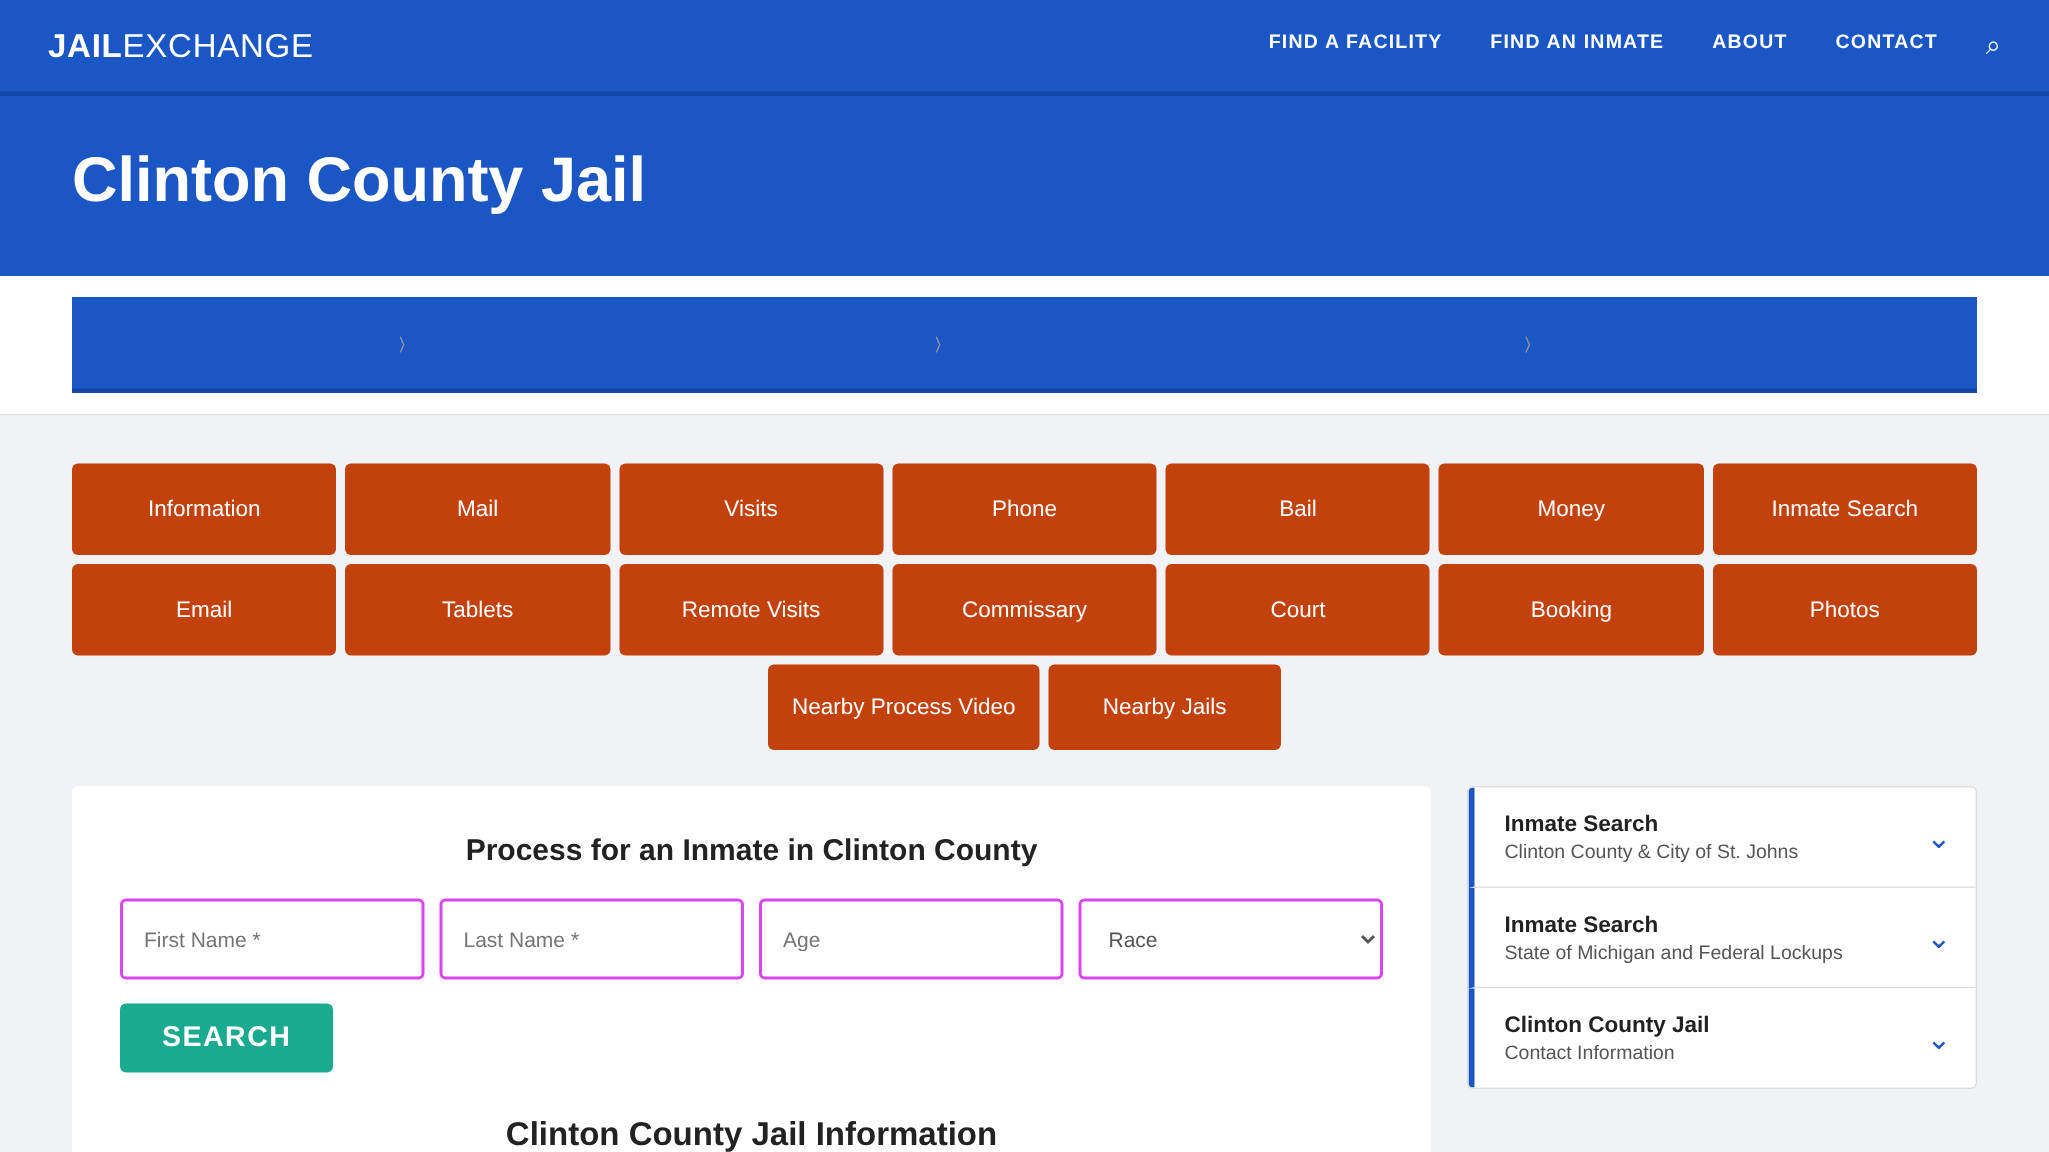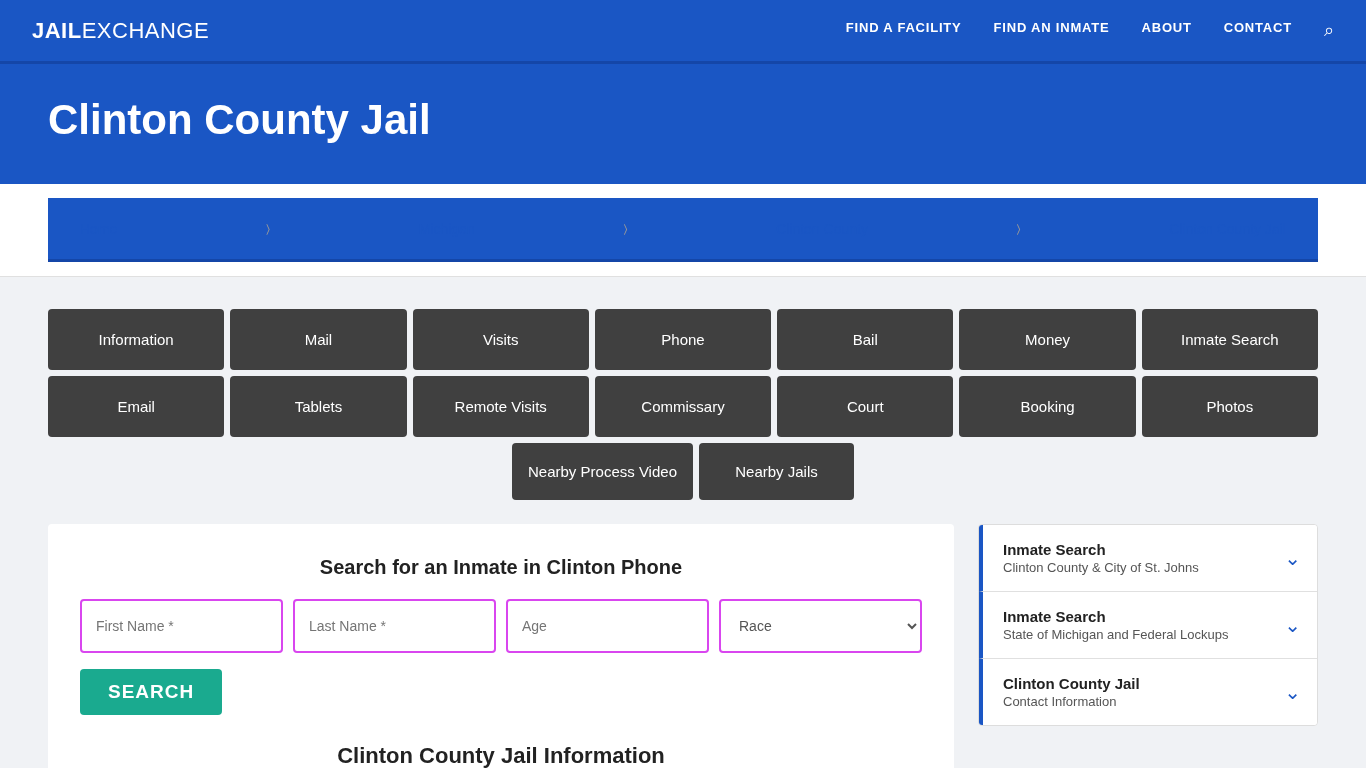--- a/index.html
+++ b/index.html
@@ -97,21 +97,21 @@
       gap: 6px;
       margin-bottom: 6px;
     }
     .btn-grid-row3 {
       display: flex;
       justify-content: center;
       gap: 6px;
       margin-bottom: 24px;
     }
     .grid-btn {
-      background: #404040;
+      background: #c2410c;
       color: #fff;
       border: none;
       border-radius: 4px;
       padding: 22px 8px;
       font-size: 15px;
       font-weight: 500;
       cursor: pointer;
       text-align: center;
       transition: background 0.2s;
     }
@@ -274,21 +274,21 @@
   </div>
 
   <div class="btn-grid-row3">
     <button class="grid-btn">Nearby Process Video</button>
     <button class="grid-btn">Nearby Jails</button>
   </div>
 
   <div class="lower-section">
 
     <div class="search-panel">
-      <h2>Search for an Inmate in Clinton Phone</h2>
+      <h2>Process for an Inmate in Clinton County</h2>
       <div class="search-fields">
         <input type="text" placeholder="First Name *" style="">
         <input type="text" placeholder="Last Name *" style="">
         <input type="text" placeholder="Age" style="">
         <select>
           <option>Race</option>
         </select>
       </div>
       <button class="search-btn">SEARCH</button>
 

